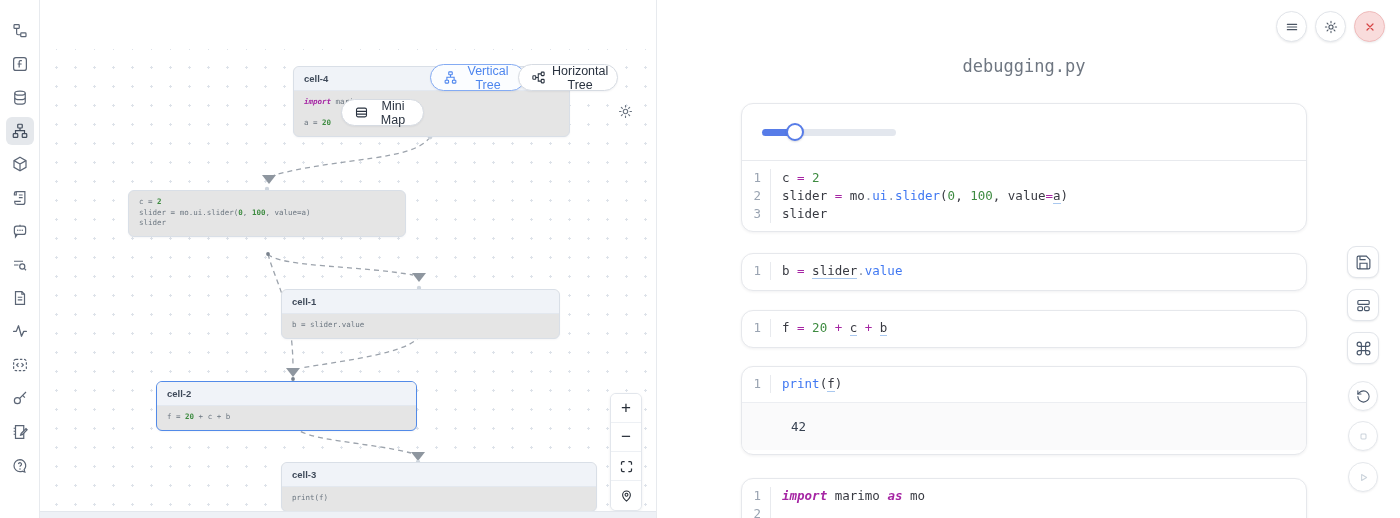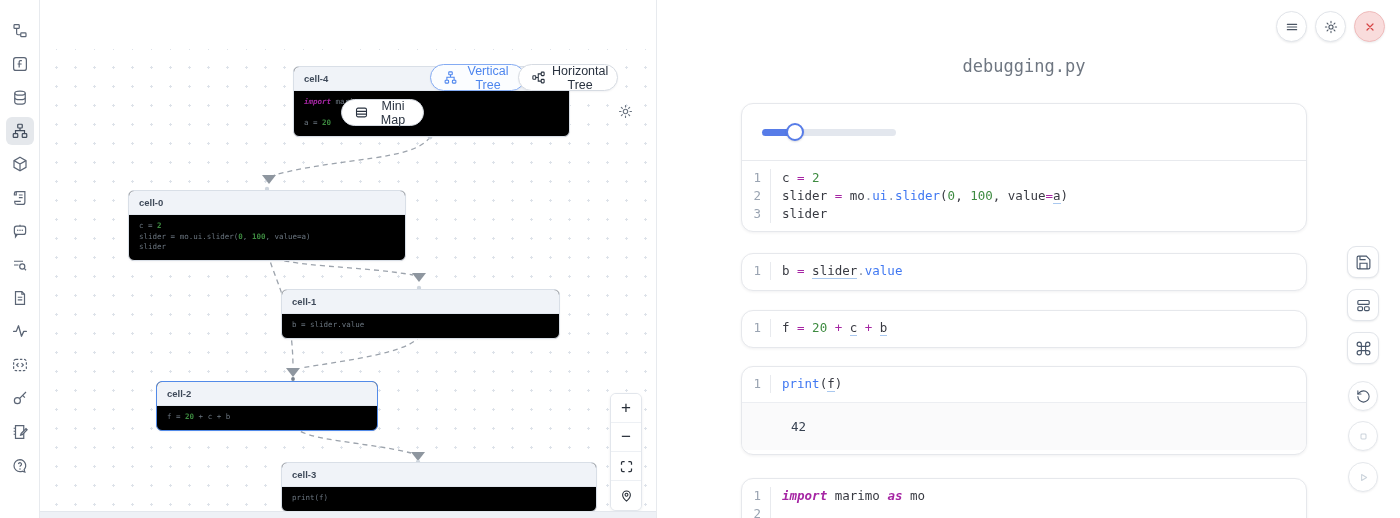--- a/index.html
+++ b/index.html
@@ -24,21 +24,21 @@
   .dep-title { font-size:13px; font-weight:700; color:#1f2937; letter-spacing:.4px; }
   .dep-close { position:absolute; left:576px; top:12px; width:24px; height:24px;
     display:flex; align-items:center; justify-content:center; color:#374151;
     background:none; border:none; cursor:pointer; }
   .graph-canvas { position:absolute; left:0; top:49px; width:617px; height:462px;
     background-image:radial-gradient(circle,#dde2e9 1.1px, transparent 1.3px);
     background-size:19px 19px; background-position:7px 9px; }
   .edges { position:absolute; left:0; top:0; width:617px; height:518px; z-index:2;
     pointer-events:none; }
 
-  .graph-node { position:absolute; background:#000000; border:1px solid #d9dfe7;
+  .graph-node { position:absolute; background:#e5e5e5; border:1px solid #d9dfe7;
     border-radius:6px; z-index:4; box-shadow:0 1px 2px rgba(15,23,42,.04); cursor:pointer; }
   .graph-node.selected { border:1.5px solid #528ae8; }
   .node-head { background:#f0f3f8; border-bottom:1px solid #e3e8ef;
     border-radius:5px 5px 0 0; padding:6px 10px; font-size:9.5px; font-weight:700;
     color:#3e4959; }
   .node-code { padding:6px 10px 7px; font-family:"DejaVu Sans Mono", monospace;
     font-size:7.5px; line-height:10.6px; color:#6b7680; }
   .node-code .code-row { white-space:pre; }
   .node-code .tok-t { color:#6b7680; }
   .node-code .tok-n { color:#3d8b40; font-weight:700; }
@@ -275,34 +275,33 @@
 
   <div class="graph-node" style="left:253px; top:66px; width:277px;">
     <div class="node-head">cell-4</div>
     <div class="node-code">
         <div class="code-row"><span class=""><span class="tok-k">import</span><span class="tok-t"> marimo </span><span class="tok-k">as</span><span class="tok-t"> mo</span></span></div>
         <div class="code-row"><span class="">&nbsp;</span></div>
         <div class="code-row"><span class=""><span class="tok-t">a = </span><span class="tok-n">20</span></span></div>
       </div>
   </div>
   <div class="graph-node" style="left:88px; top:190px; width:278px;">
-    <div class="node-head">cell-0</div>
     <div class="node-code">
         <div class="code-row"><span class=""><span class="tok-t">c = </span><span class="tok-n">2</span></span></div>
         <div class="code-row"><span class=""><span class="tok-t">slider = mo.ui.slider(</span><span class="tok-n">0</span><span class="tok-t">, </span><span class="tok-n">100</span><span class="tok-t">, value=a)</span></span></div>
         <div class="code-row"><span class=""><span class="tok-t">slider</span></span></div>
       </div>
   </div>
   <div class="graph-node" style="left:241px; top:289px; width:279px;">
     <div class="node-head">cell-1</div>
     <div class="node-code">
         <div class="code-row"><span class=""><span class="tok-t">b = slider.value</span></span></div>
       </div>
   </div>
-  <div class="graph-node selected" style="left:116px; top:381px; width:222px;">
+  <div class="graph-node selected" style="left:116px; top:381px; width:261px;">
     <div class="node-head">cell-2</div>
     <div class="node-code">
         <div class="code-row"><span class=""><span class="tok-t">f = </span><span class="tok-n">20</span><span class="tok-t"> + c + b</span></span></div>
       </div>
   </div>
   <div class="graph-node" style="left:241px; top:462px; width:316px;">
     <div class="node-head">cell-3</div>
     <div class="node-code">
         <div class="code-row"><span class=""><span class="tok-t">print(f)</span></span></div>
       </div>

